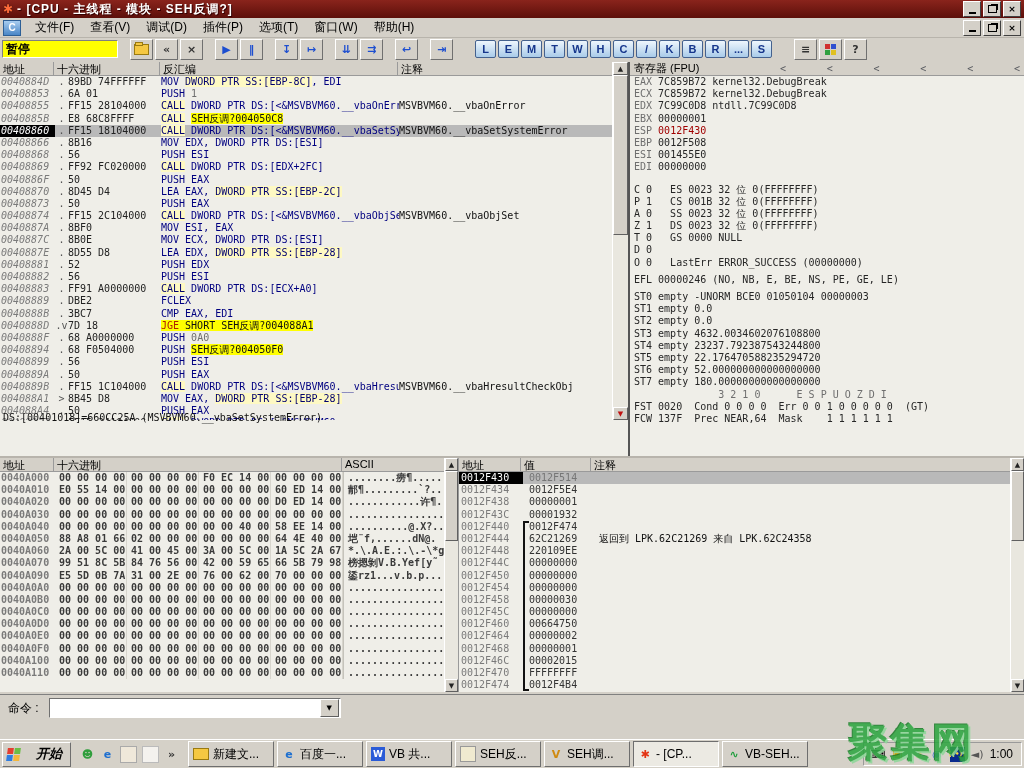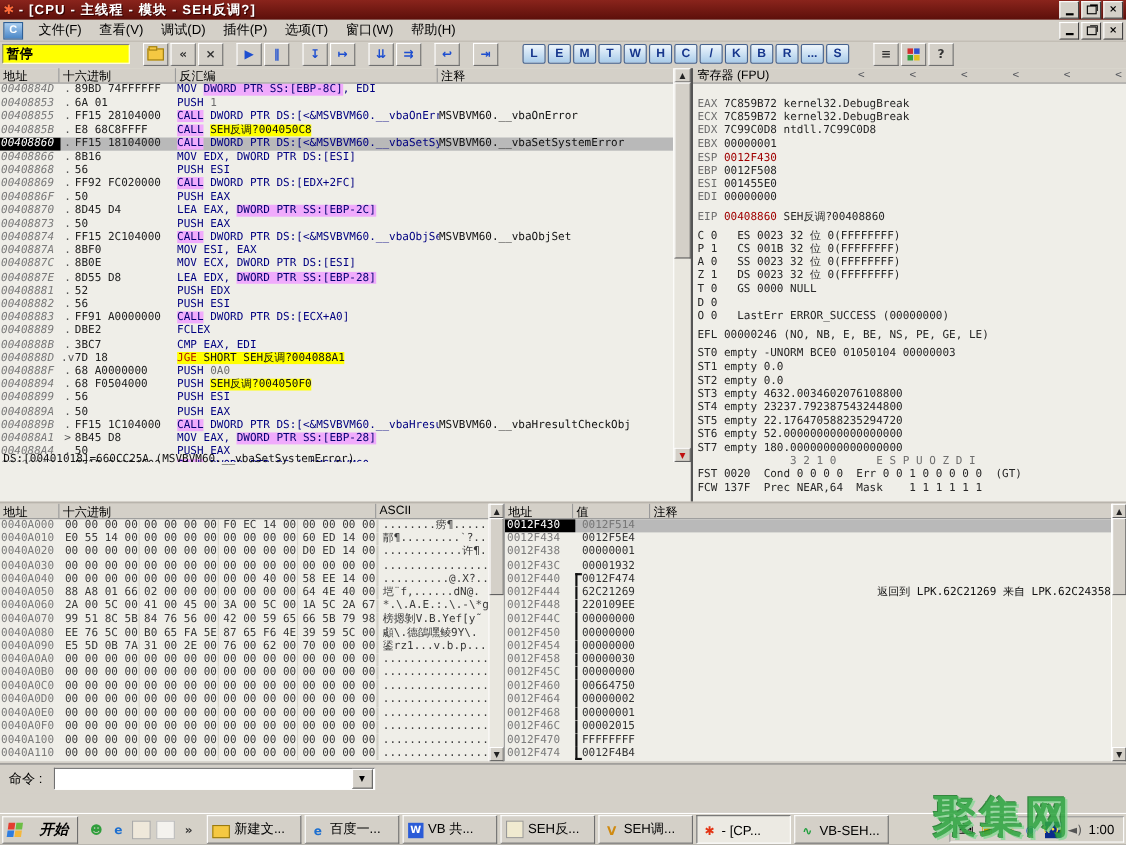--- a/index.html
+++ b/index.html
@@ -48,21 +48,21 @@
   
   .drow{display:flex;height:12.2px;line-height:12.2px;white-space:pre;overflow:hidden;}
   .c-addr{width:54px;flex:none;color:#7a7a7a;padding-left:1px;overflow:hidden;font-style:italic;}
   .c-mark{width:13px;flex:none;color:#555;text-align:center;overflow:hidden;}
   .c-hex{width:93px;flex:none;color:#222;overflow:hidden;}
   .c-asm{width:238px;flex:none;overflow:hidden;}
   .c-cmt{flex:1;color:#111;overflow:hidden;}
   .drow.sel{background:#b9b9b9;}
   .drow.sel .c-addr{background:#000;color:#fff;}
   .sg-n{color:#000080;} .sg-g{color:#6e6e6e;}
-  .sg-cy{background:#f0abfc;color:#000070;}
+  .sg-cy{background:#fef9c3;color:#000070;}
   .sg-yl{background:#ffff00;color:#101010;}
   .sg-ylr{background:#ffff00;color:#b02000;}
   .sg-k{color:#6e6e6e;} .sg-v{color:#262626;} .sg-r{color:#a00000;}
   .infoline{position:absolute;left:3px;top:346px;color:#111;white-space:pre;text-align:center;}
   
   .reg-head{display:flex;align-items:center;background:#d4d0c8;height:14px;
     font:11px "Liberation Sans","DejaVu Sans",sans-serif;border-bottom:1px solid #9a9a9a;padding:0 4px;box-sizing:border-box;}
   .chev{margin-left:auto;display:flex;width:240px;justify-content:space-between;color:#56585e;font:10px "DejaVu Sans Mono",monospace;}
   .rline{height:12.2px;line-height:12.2px;white-space:pre;padding-left:4px;overflow:hidden;}
   .rgap{height:5px;}
@@ -72,21 +72,21 @@
   .c-grp{width:72px;flex:none;color:#3a3a3a;border-right:1px solid #d7d5cd;padding-left:4px;box-sizing:border-box;overflow:hidden;}
   .m-ascii{flex:1;color:#3a3a3a;overflow:hidden;padding-left:4px;border-left:1px solid #c5c3bb;}
   
   .srow{display:flex;height:12.2px;line-height:12.2px;white-space:pre;overflow:hidden;}
   .s-addr{width:62px;flex:none;color:#7a7a7a;padding-left:2px;}
   .s-br{width:6px;flex:none;box-sizing:border-box;}
   .b-start{border-left:2px solid #111;border-top:2px solid #111;}
   .b-mid{border-left:2px solid #111;}
   .b-end{border-left:2px solid #111;border-bottom:2px solid #111;}
   .s-val{width:64px;flex:none;color:#333;}
-  .s-cmt{flex:1;color:#111;overflow:hidden;padding-left:6px;text-align:right;}
+  .s-cmt{flex:1;color:#111;overflow:hidden;padding-left:6px;}
   .srow.sel{background:#b9b9b9;}
   .srow.sel .s-addr{background:#000;color:#fff;}
   .srow.sel .s-val{color:#767676;}
   
   .sb{position:absolute;background:#e9e7df;border-left:1px solid #fff;box-sizing:border-box;}
   .sbtn{position:absolute;left:0;width:100%;height:13px;background:#d4d0c8;border:1px solid;
     border-color:#fff #606060 #606060 #fff;box-sizing:border-box;display:flex;align-items:center;justify-content:center;
     font:7px "DejaVu Sans",sans-serif;color:#222;}
   .sthumb{position:absolute;left:0;width:100%;background:#d4d0c8;border:1px solid;
     border-color:#fff #606060 #606060 #fff;box-sizing:border-box;}
@@ -105,21 +105,21 @@
   .taskbar{position:absolute;left:0;bottom:0;width:1024px;height:29px;background:#d5d1c8;
     border-top:1px solid #fff;display:flex;align-items:center;padding:0 2px;box-sizing:border-box;gap:3px;}
   .start{height:23px;padding:0 8px 0 4px;display:flex;align-items:center;gap:16px;background:#d4d0c8;
     border:1px solid;border-color:#fff #6e6e6e #6e6e6e #fff;font:bold 13px "Liberation Sans","DejaVu Sans",sans-serif;font-style:italic;}
   .winlogo{display:grid;grid-template-columns:6px 6px;grid-template-rows:6px 6px;gap:1px;transform:skewX(-8deg);}
   .winlogo i{display:block;}
   .ql{display:flex;align-items:center;gap:5px;padding:0 6px;height:22px;}
   .qlico{width:15px;height:15px;display:flex;align-items:center;justify-content:center;
     font:11px "DejaVu Sans",sans-serif;flex:none;}
   .tbtn{height:26px;width:86px;background:#d4d0c8;border:1px solid;border-color:#fff #6e6e6e #6e6e6e #fff;
-    display:flex;align-items:flex-end;padding:4px 4px;gap:4px;font:12px "Liberation Sans","DejaVu Sans",sans-serif;
+    display:flex;align-items:center;padding:4px 4px;gap:4px;font:12px "Liberation Sans","DejaVu Sans",sans-serif;
     overflow:hidden;white-space:nowrap;flex:none;box-sizing:border-box;}
   .tbtn.active{background:#eceae3;border-color:#6e6e6e #fff #fff #6e6e6e;}
   .ticon{width:14px;height:14px;flex:none;display:flex;align-items:center;justify-content:center;
     font:bold 11px "DejaVu Sans",sans-serif;}
   .ti-folder{background:#f5c842;border:1px solid #9a7a10;height:10px;}
   .ti-ie{color:#1d6fd0;} .ti-word{color:#fff;background:#2a5bd7;font-size:9px;}
   .ti-doc{background:#f0ead0;border:1px solid #999;} .ti-olly2{color:#d08a10;}
   .ti-olly{color:#e33414;} .ti-vbseh{color:#1e9e3c;}
   .tray{margin-left:auto;display:flex;align-items:center;gap:5px;height:22px;padding:0 8px 0 6px;
     border:1px solid;border-color:#9a9a9a #fff #fff #9a9a9a;font:12px "Liberation Sans",sans-serif;}
@@ -300,31 +300,30 @@
       <span>寄存器 (FPU)</span>
       <span class="chev" id="reg-chevrons">
           <span>&lt;</span>
           <span>&lt;</span>
           <span>&lt;</span>
           <span>&lt;</span>
           <span>&lt;</span>
           <span>&lt;</span>
         </span>
     </div>
-    <div id="reg-lines" class="mono10" style="padding-top:13px;overflow:hidden;height:376px;">
+    <div id="reg-lines" class="mono10" style="padding-top:0;overflow:hidden;height:376px;">
         <div class="rline"><span class="sg-k">EAX </span><span class="sg-v">7C859B72 kernel32.DebugBreak</span></div>
         <div class="rline"><span class="sg-k">ECX </span><span class="sg-v">7C859B72 kernel32.DebugBreak</span></div>
         <div class="rline"><span class="sg-k">EDX </span><span class="sg-v">7C99C0D8 ntdll.7C99C0D8</span></div>
         <div class="rline"><span class="sg-k">EBX </span><span class="sg-v">00000001</span></div>
         <div class="rline"><span class="sg-k">ESP </span><span class="sg-r">0012F430</span></div>
         <div class="rline"><span class="sg-k">EBP </span><span class="sg-v">0012F508</span></div>
         <div class="rline"><span class="sg-k">ESI </span><span class="sg-v">001455E0</span></div>
         <div class="rline"><span class="sg-k">EDI </span><span class="sg-v">00000000</span></div>
         <div class="rgap"></div>
-        <div class="rline"><span class="sg-k">EIP </span><span class="sg-r">00408860</span><span class="sg-v"> SEH反调?00408860</span></div>
         <div class="rgap"></div>
         <div class="rline"><span class="sg-v">C 0   ES 0023 32 位 0(FFFFFFFF)</span></div>
         <div class="rline"><span class="sg-v">P 1   CS 001B 32 位 0(FFFFFFFF)</span></div>
         <div class="rline"><span class="sg-v">A 0   SS 0023 32 位 0(FFFFFFFF)</span></div>
         <div class="rline"><span class="sg-v">Z 1   DS 0023 32 位 0(FFFFFFFF)</span></div>
         <div class="rline"><span class="sg-v">T 0   GS 0000 NULL</span></div>
         <div class="rline"><span class="sg-v">D 0</span></div>
         <div class="rline"><span class="sg-v">O 0   LastErr ERROR_SUCCESS (00000000)</span></div>
         <div class="rgap"></div>
         <div class="rline"><span class="sg-v">EFL 00000246 (NO, NB, E, BE, NS, PE, GE, LE)</span></div>
@@ -344,30 +343,29 @@
   </div>
 
   <div class="divider-h" style="left:0;top:456px;width:1024px;height:2px;"></div>
 
   <div class="pane" style="left:0;top:458px;width:458px;height:234px;">
     <div class="phead">
       <span class="phcell" style="width:54px">地址</span>
       <span class="phcell" style="width:288px">十六进制</span>
       <span class="phcell" style="flex:1;border-right:none">ASCII</span>
     </div>
-    <div id="dump-rows" class="mono10" style="height:236px;overflow:hidden;width:444px;">
+    <div id="dump-rows" class="mono10" style="height:236px;overflow:hidden;width:444px;font-weight:bold;">
         <div class="mrow"><span class="m-addr">0040A000</span><span class="c-grp">00 00 00 00</span><span class="c-grp">00 00 00 00</span><span class="c-grp">F0 EC 14 00</span><span class="c-grp">00 00 00 00</span><span class="m-ascii">........痨¶.....</span></div>
         <div class="mrow"><span class="m-addr">0040A010</span><span class="c-grp">E0 55 14 00</span><span class="c-grp">00 00 00 00</span><span class="c-grp">00 00 00 00</span><span class="c-grp">60 ED 14 00</span><span class="m-ascii">郬¶.........`?..</span></div>
         <div class="mrow"><span class="m-addr">0040A020</span><span class="c-grp">00 00 00 00</span><span class="c-grp">00 00 00 00</span><span class="c-grp">00 00 00 00</span><span class="c-grp">D0 ED 14 00</span><span class="m-ascii">............许¶.</span></div>
         <div class="mrow"><span class="m-addr">0040A030</span><span class="c-grp">00 00 00 00</span><span class="c-grp">00 00 00 00</span><span class="c-grp">00 00 00 00</span><span class="c-grp">00 00 00 00</span><span class="m-ascii">................</span></div>
         <div class="mrow"><span class="m-addr">0040A040</span><span class="c-grp">00 00 00 00</span><span class="c-grp">00 00 00 00</span><span class="c-grp">00 00 40 00</span><span class="c-grp">58 EE 14 00</span><span class="m-ascii">..........@.X?..</span></div>
         <div class="mrow"><span class="m-addr">0040A050</span><span class="c-grp">88 A8 01 66</span><span class="c-grp">02 00 00 00</span><span class="c-grp">00 00 00 00</span><span class="c-grp">64 4E 40 00</span><span class="m-ascii">垲¨f‚......dN@.</span></div>
         <div class="mrow"><span class="m-addr">0040A060</span><span class="c-grp">2A 00 5C 00</span><span class="c-grp">41 00 45 00</span><span class="c-grp">3A 00 5C 00</span><span class="c-grp">1A 5C 2A 67</span><span class="m-ascii">*.\.A.E.:.\.-\*g</span></div>
         <div class="mrow"><span class="m-addr">0040A070</span><span class="c-grp">99 51 8C 5B</span><span class="c-grp">84 76 56 00</span><span class="c-grp">42 00 59 65</span><span class="c-grp">66 5B 79 98</span><span class="m-ascii">榜摁剝V.B.Yef[y˜</span></div>
-        <div class="mrow"><span class="m-addr">0040A080</span><span class="c-grp">EE 76 5C 00</span><span class="c-grp">B0 65 FA 5E</span><span class="c-grp">87 65 F6 4E</span><span class="c-grp">39 59 5C 00</span><span class="m-ascii">顑\.德鵮嘿鲮9Y\.</span></div>
         <div class="mrow"><span class="m-addr">0040A090</span><span class="c-grp">E5 5D 0B 7A</span><span class="c-grp">31 00 2E 00</span><span class="c-grp">76 00 62 00</span><span class="c-grp">70 00 00 00</span><span class="m-ascii">鋈rz1...v.b.p...</span></div>
         <div class="mrow"><span class="m-addr">0040A0A0</span><span class="c-grp">00 00 00 00</span><span class="c-grp">00 00 00 00</span><span class="c-grp">00 00 00 00</span><span class="c-grp">00 00 00 00</span><span class="m-ascii">................</span></div>
         <div class="mrow"><span class="m-addr">0040A0B0</span><span class="c-grp">00 00 00 00</span><span class="c-grp">00 00 00 00</span><span class="c-grp">00 00 00 00</span><span class="c-grp">00 00 00 00</span><span class="m-ascii">................</span></div>
         <div class="mrow"><span class="m-addr">0040A0C0</span><span class="c-grp">00 00 00 00</span><span class="c-grp">00 00 00 00</span><span class="c-grp">00 00 00 00</span><span class="c-grp">00 00 00 00</span><span class="m-ascii">................</span></div>
         <div class="mrow"><span class="m-addr">0040A0D0</span><span class="c-grp">00 00 00 00</span><span class="c-grp">00 00 00 00</span><span class="c-grp">00 00 00 00</span><span class="c-grp">00 00 00 00</span><span class="m-ascii">................</span></div>
         <div class="mrow"><span class="m-addr">0040A0E0</span><span class="c-grp">00 00 00 00</span><span class="c-grp">00 00 00 00</span><span class="c-grp">00 00 00 00</span><span class="c-grp">00 00 00 00</span><span class="m-ascii">................</span></div>
         <div class="mrow"><span class="m-addr">0040A0F0</span><span class="c-grp">00 00 00 00</span><span class="c-grp">00 00 00 00</span><span class="c-grp">00 00 00 00</span><span class="c-grp">00 00 00 00</span><span class="m-ascii">................</span></div>
         <div class="mrow"><span class="m-addr">0040A100</span><span class="c-grp">00 00 00 00</span><span class="c-grp">00 00 00 00</span><span class="c-grp">00 00 00 00</span><span class="c-grp">00 00 00 00</span><span class="m-ascii">................</span></div>
         <div class="mrow"><span class="m-addr">0040A110</span><span class="c-grp">00 00 00 00</span><span class="c-grp">00 00 00 00</span><span class="c-grp">00 00 00 00</span><span class="c-grp">00 00 00 00</span><span class="m-ascii">................</span></div>
       </div>

